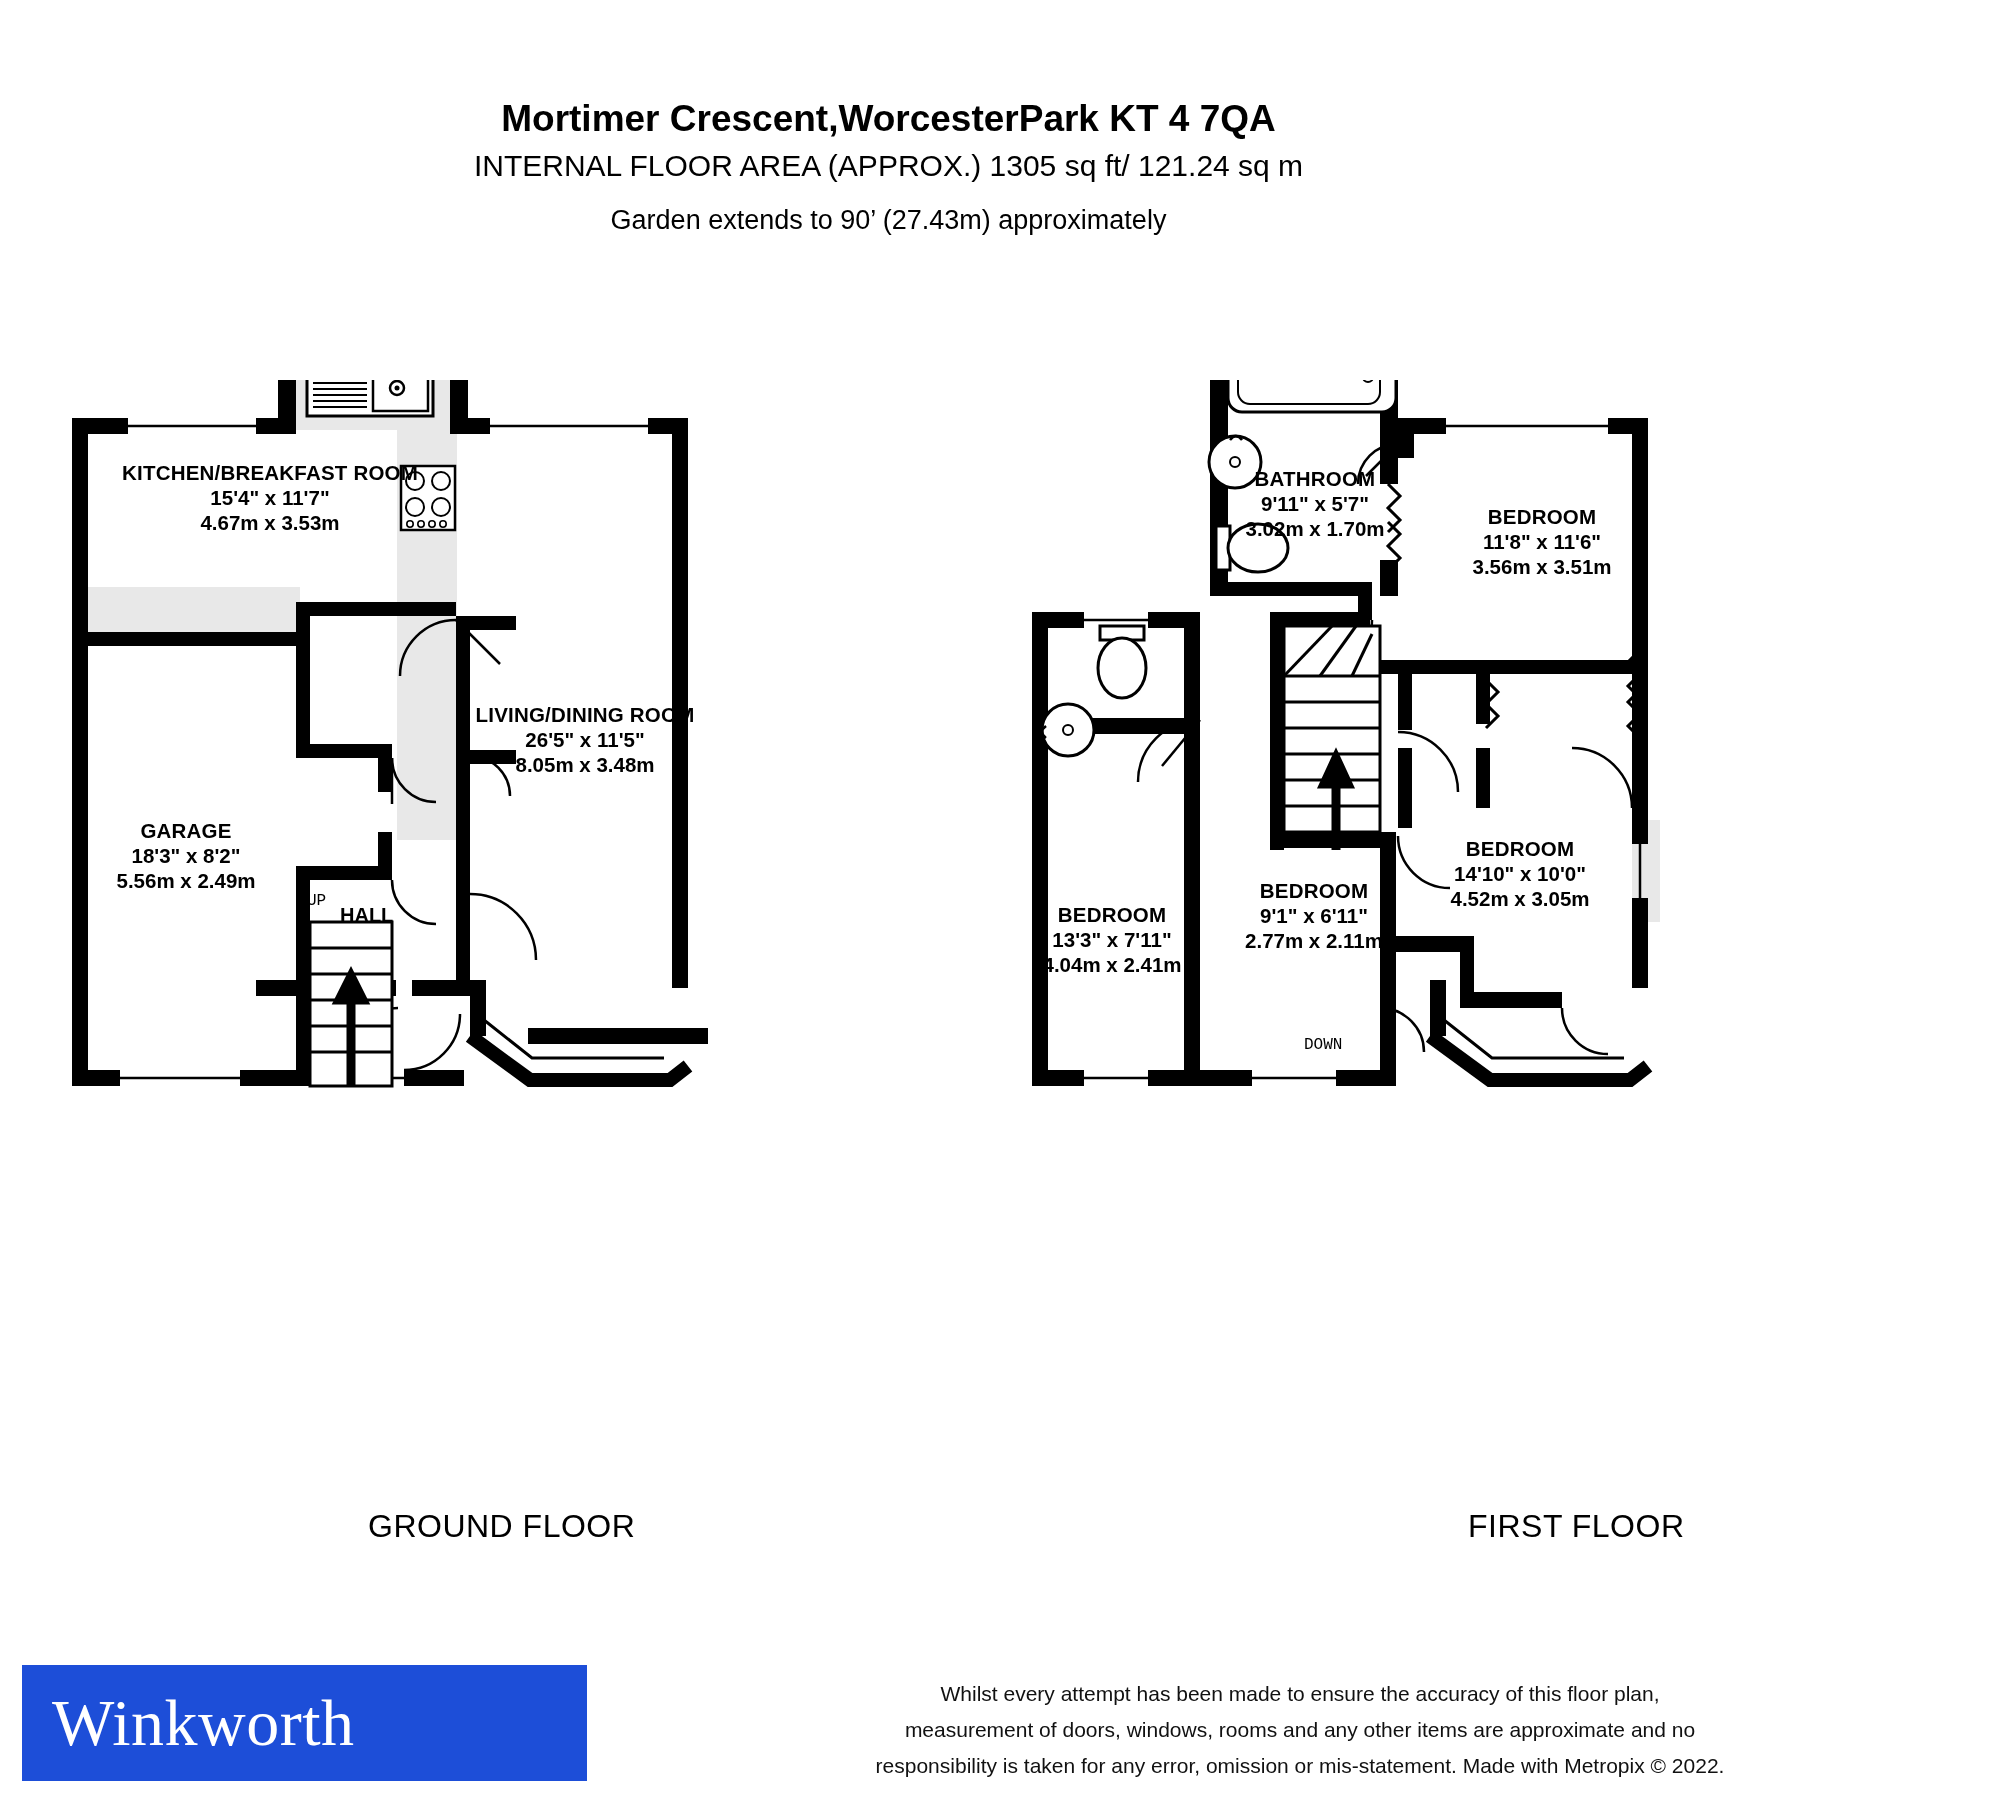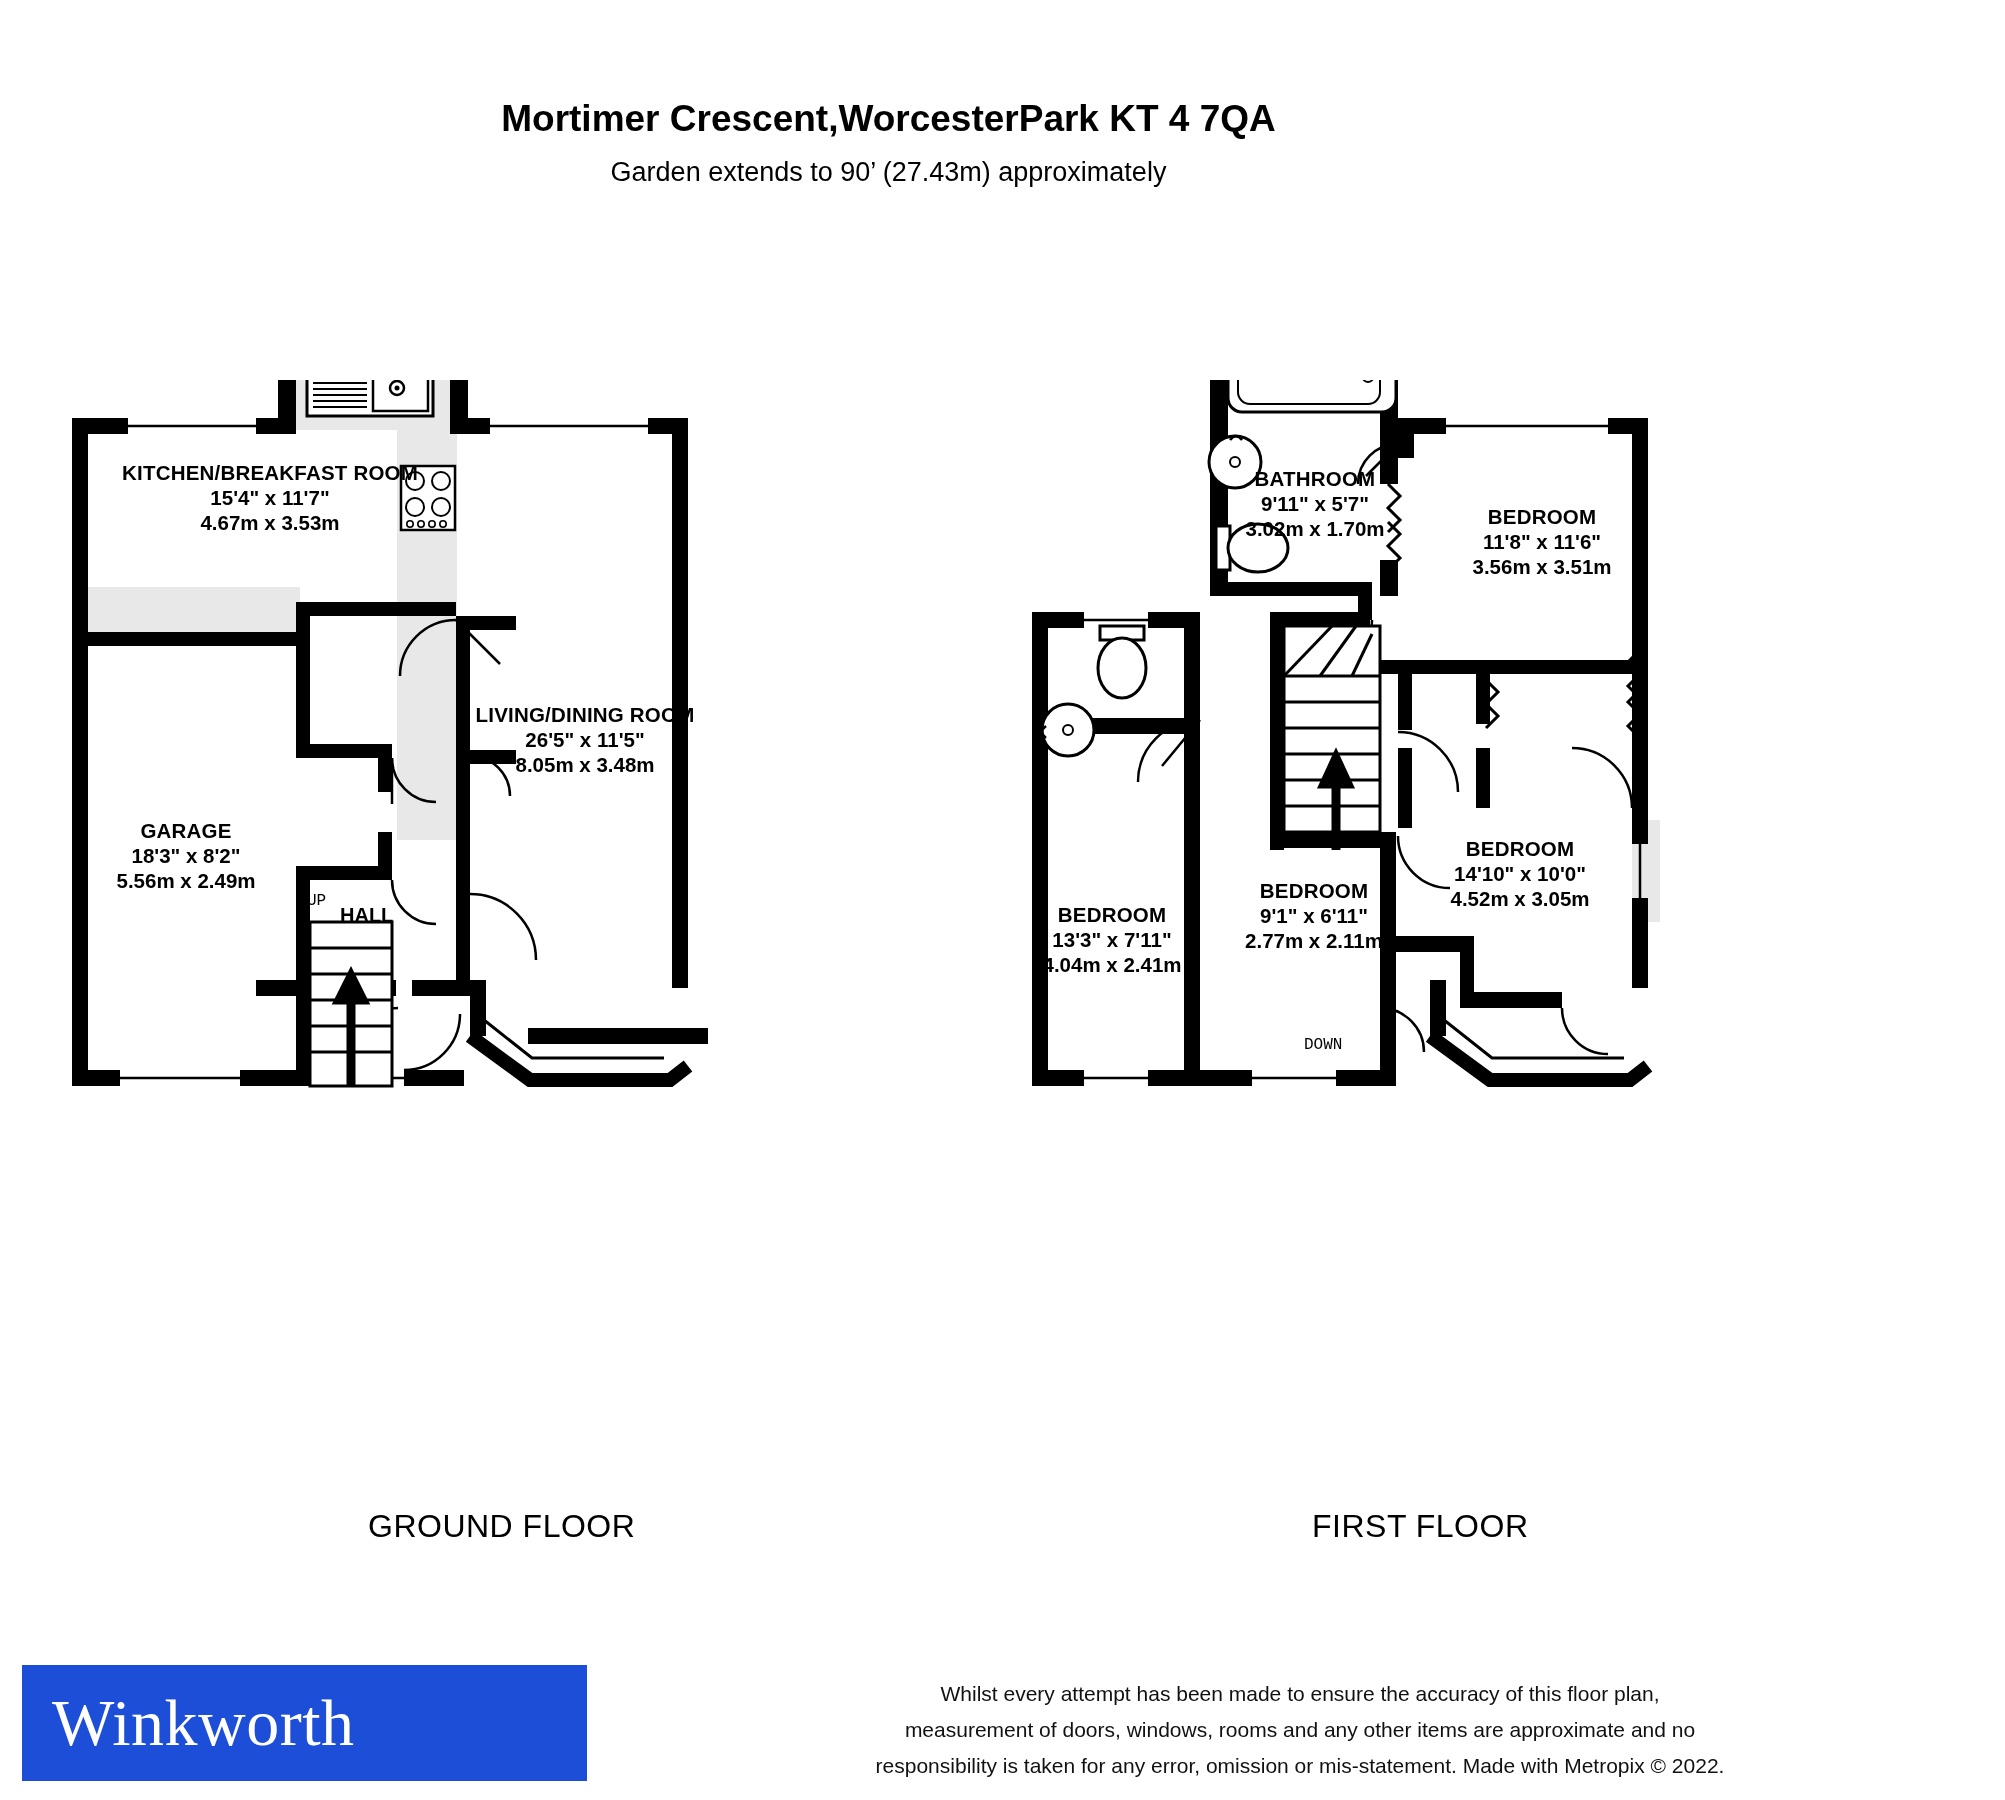--- a/index.html
+++ b/index.html
@@ -60,21 +60,21 @@
   #first-plan-wrap  { position: absolute; left: 1020px; top: 380px; }
 
   .floor-caption {
     position: absolute;
     font-size: 32px;
     letter-spacing: 0.5px;
     font-weight: normal;
     white-space: nowrap;
   }
   #ground-caption { left: 368px; top: 1508px; }
-  #first-caption  { left: 1312px; top: 1508px; }
+  #first-caption  { left: 1468px; top: 1508px; }
 
   
   .room-label {
     position: absolute;
     text-align: center;
     font-size: 20px;
     font-weight: bold;
     line-height: 25px;
     white-space: nowrap;
     transform: translateX(-50%);
@@ -126,20 +126,21 @@
     line-height: 36px;
     color: #111111;
   }
 </style>
 </head>
 <body>
 
 <div id="header">
   <div id="header-inner">
     <div class="addr-line">Mortimer Crescent,WorcesterPark KT 4 7QA</div>
+    <div class="area-line">INTERNAL FLOOR AREA (APPROX.) 1305 sq ft/ 121.24 sq m</div>
     <div class="garden-line">Garden extends to 90’ (27.43m) approximately</div>
   </div>
 </div>
 
 <div id="plans">
 
   <div id="ground-plan-wrap">
     <svg class="plan" width="720" height="740" viewBox="0 0 720 740">
       <g>
 

